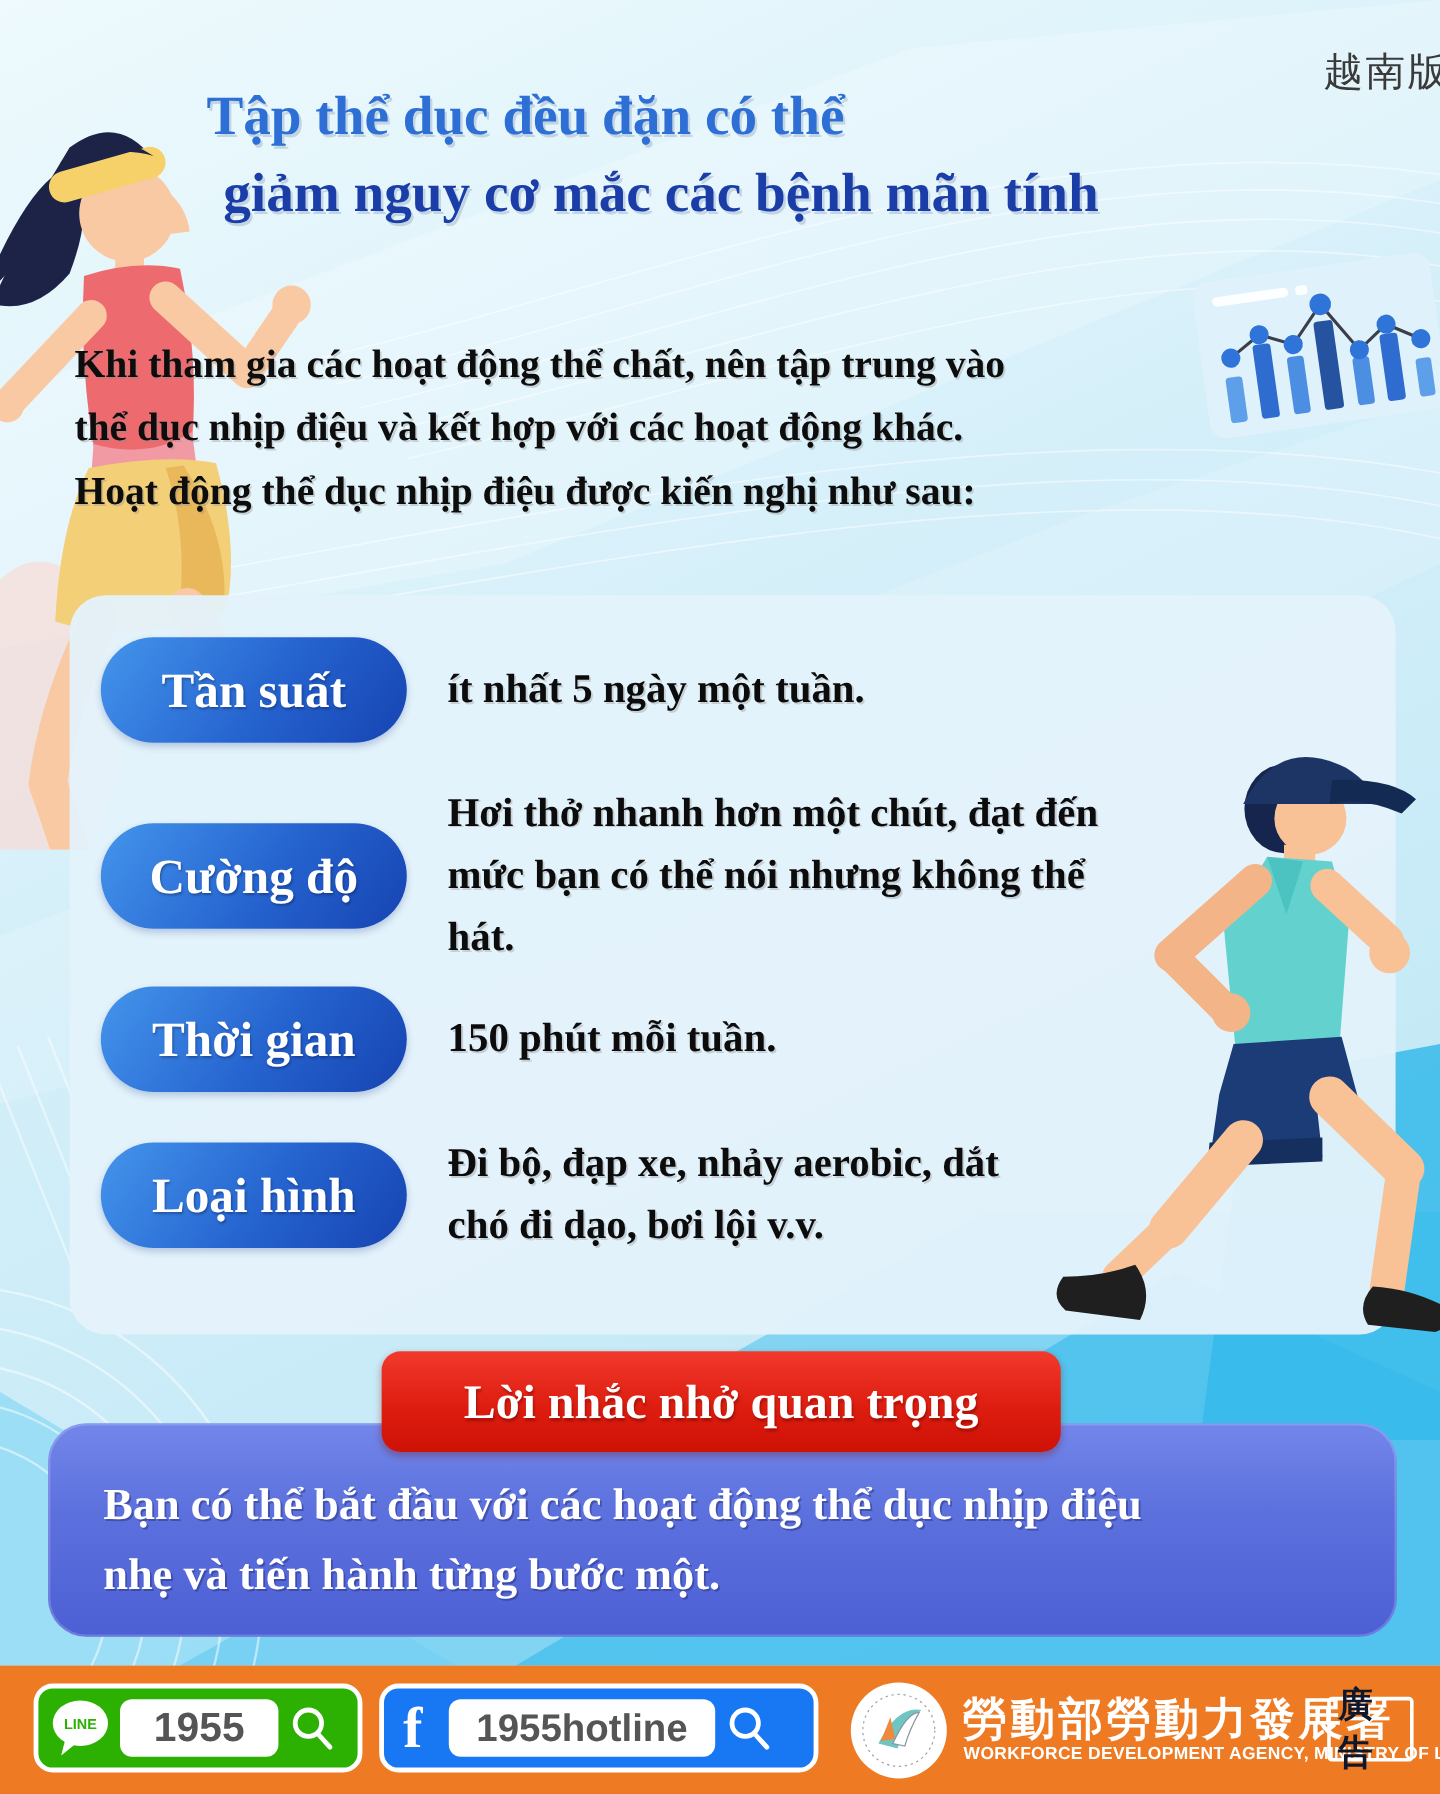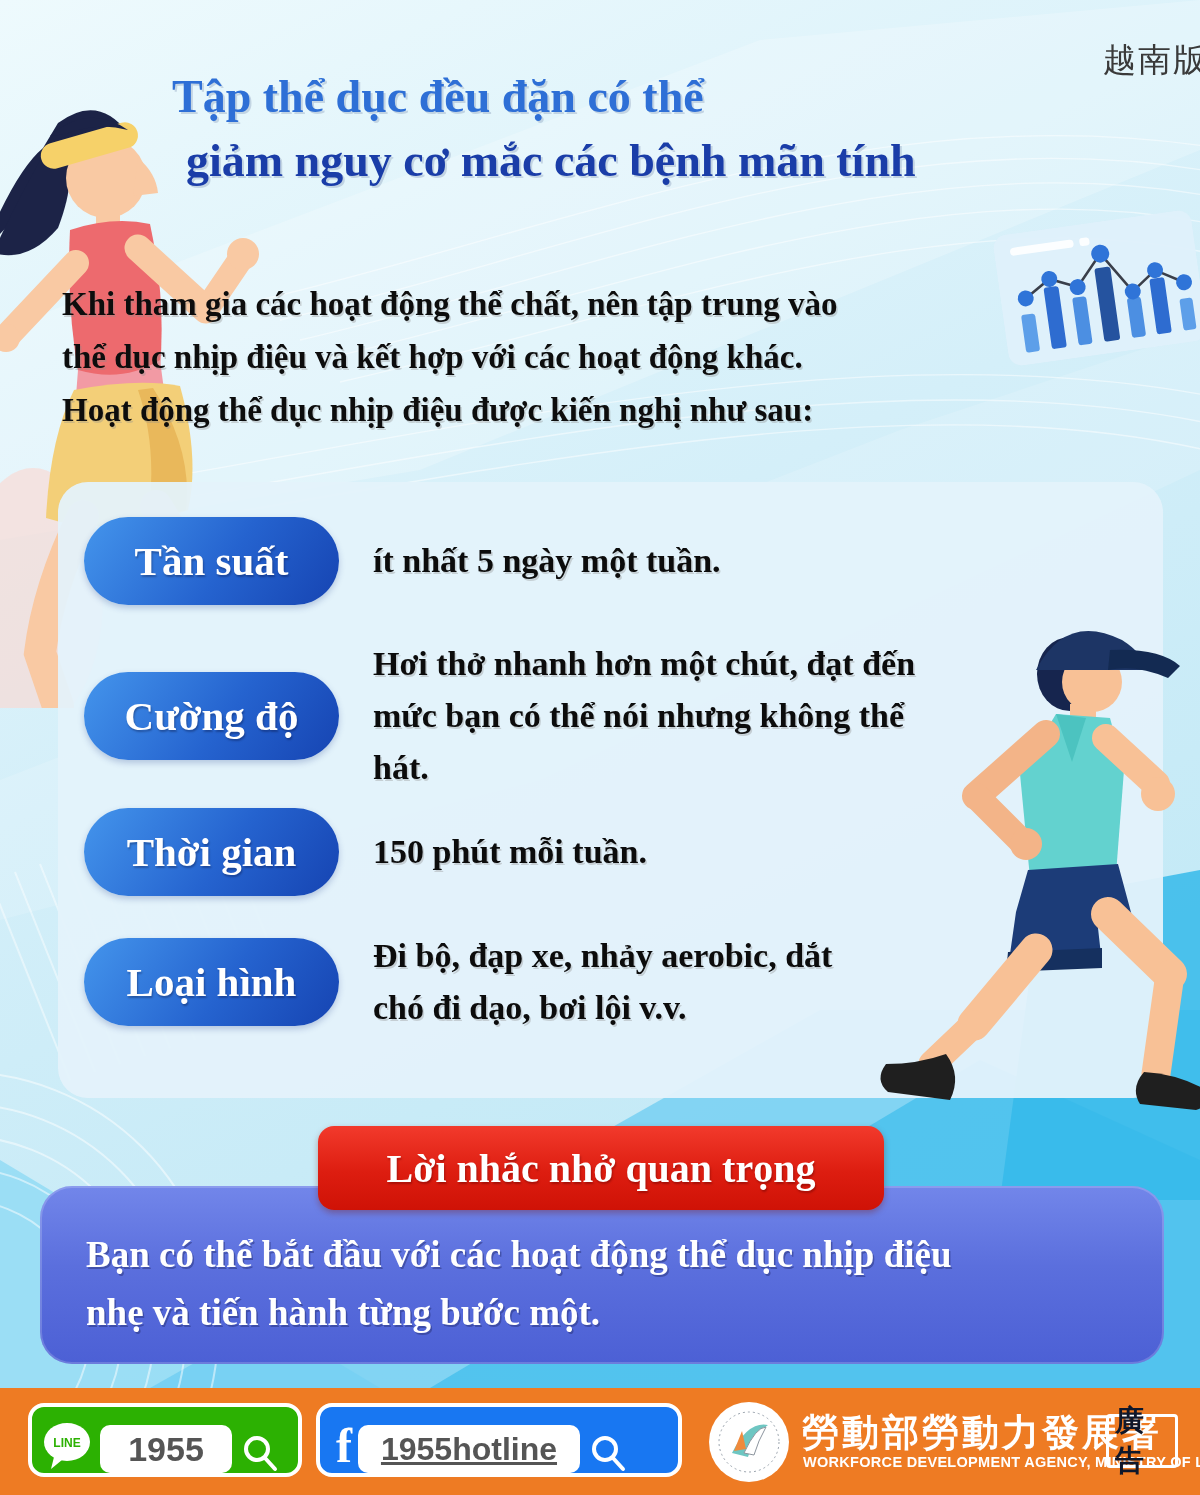--- a/index.html
+++ b/index.html
@@ -23,21 +23,21 @@
   .title.l2{left:186px;top:134px;color:#1a3da8;}
 
   
   .intro{left:62px;top:278px;z-index:3;font-weight:bold;font-size:33px;line-height:53px;
     color:#0d0d0d;white-space:nowrap;text-shadow:1.5px 1.5px 0 rgba(140,140,140,0.35);}
 
   
   .chart-icon{left:1000px;top:222px;z-index:2;transform:rotate(-8deg);}
 
   
-  .panel{left:58px;top:482px;width:1105px;height:616px;border-radius:30px;
+  .panel{left:58px;top:496px;width:1105px;height:616px;border-radius:30px;
     background:rgba(228,242,251,0.95);z-index:2;}
   .pill{position:absolute;left:26px;width:255px;height:88px;border-radius:44px;
     background:linear-gradient(125deg,#4495ec 0%,#2563cf 55%,#1644b2 100%);
     color:#ffffff;font-weight:bold;font-size:41px;display:flex;align-items:center;justify-content:center;
     text-shadow:1px 2px 2px rgba(0,0,30,0.3);box-shadow:0 3px 6px rgba(30,60,140,0.25);}
   .rowtext{position:absolute;left:315px;font-weight:bold;font-size:34px;line-height:52px;
     color:#0c0c0c;white-space:nowrap;text-shadow:1.5px 1.5px 0 rgba(140,140,140,0.35);}
 
   
   .woman{left:-12px;top:78px;z-index:1;}
@@ -51,27 +51,27 @@
   .reminder{left:40px;top:1186px;width:1124px;height:178px;border-radius:32px;z-index:5;
     background:linear-gradient(180deg,#7286ea 0%,#5b6fdd 45%,#4c60d5 100%);
     box-shadow:inset 0 0 0 2px rgba(255,255,255,0.18);}
   .reminder-text{position:absolute;left:46px;top:40px;color:#fff;font-weight:bold;font-size:37px;
     line-height:58px;white-space:nowrap;text-shadow:1.5px 1.5px 0 rgba(40,50,120,0.5);}
 
   
   .footer{left:0;top:1388px;width:1200px;height:107px;background:#ee7b23;z-index:7;
     font-family:"Liberation Sans","DejaVu Sans",sans-serif;}
   .badge{position:absolute;top:15px;height:74px;border:4px solid #fff;border-radius:16px;
-    display:flex;align-items:flex-end;box-sizing:border-box;}
+    display:flex;align-items:center;box-sizing:border-box;}
   .badge.line{left:28px;width:274px;background:#2cb102;}
   .badge.fb{left:316px;width:366px;background:#1877f2;}
   .searchbox{background:#fff;border-radius:10px;height:48px;display:flex;align-items:center;
     justify-content:center;color:#555;font-weight:bold;}
   .line-box{width:132px;margin:0 8px 0 6px;font-size:34px;}
-  .fb-box{width:222px;margin:0 8px 0 6px;font-size:32px;text-decoration:underline;}
+  .fb-box{width:222px;margin:0 8px 0 22px;font-size:32px;}
   .fb-f{color:#fff;font-weight:bold;font-size:48px;margin-left:16px;
     font-family:"Liberation Serif","DejaVu Serif",serif;}
   .logo{position:absolute;left:708px;top:13px;}
   .agency-zh{position:absolute;left:802px;top:20px;color:#fff;font-size:37px;letter-spacing:3px;
     font-weight:bold;white-space:nowrap;}
   .agency-en{position:absolute;left:803px;top:66px;color:#fff;font-size:14.5px;font-weight:bold;
     letter-spacing:0.3px;white-space:nowrap;}
   .ad-box{position:absolute;left:1106px;top:26px;width:72px;height:54px;border:3px solid #fff;
     border-radius:4px;display:flex;align-items:center;justify-content:center;color:#0f172a;
     font-size:29px;font-weight:bold;letter-spacing:6px;padding-left:6px;box-sizing:border-box;}

